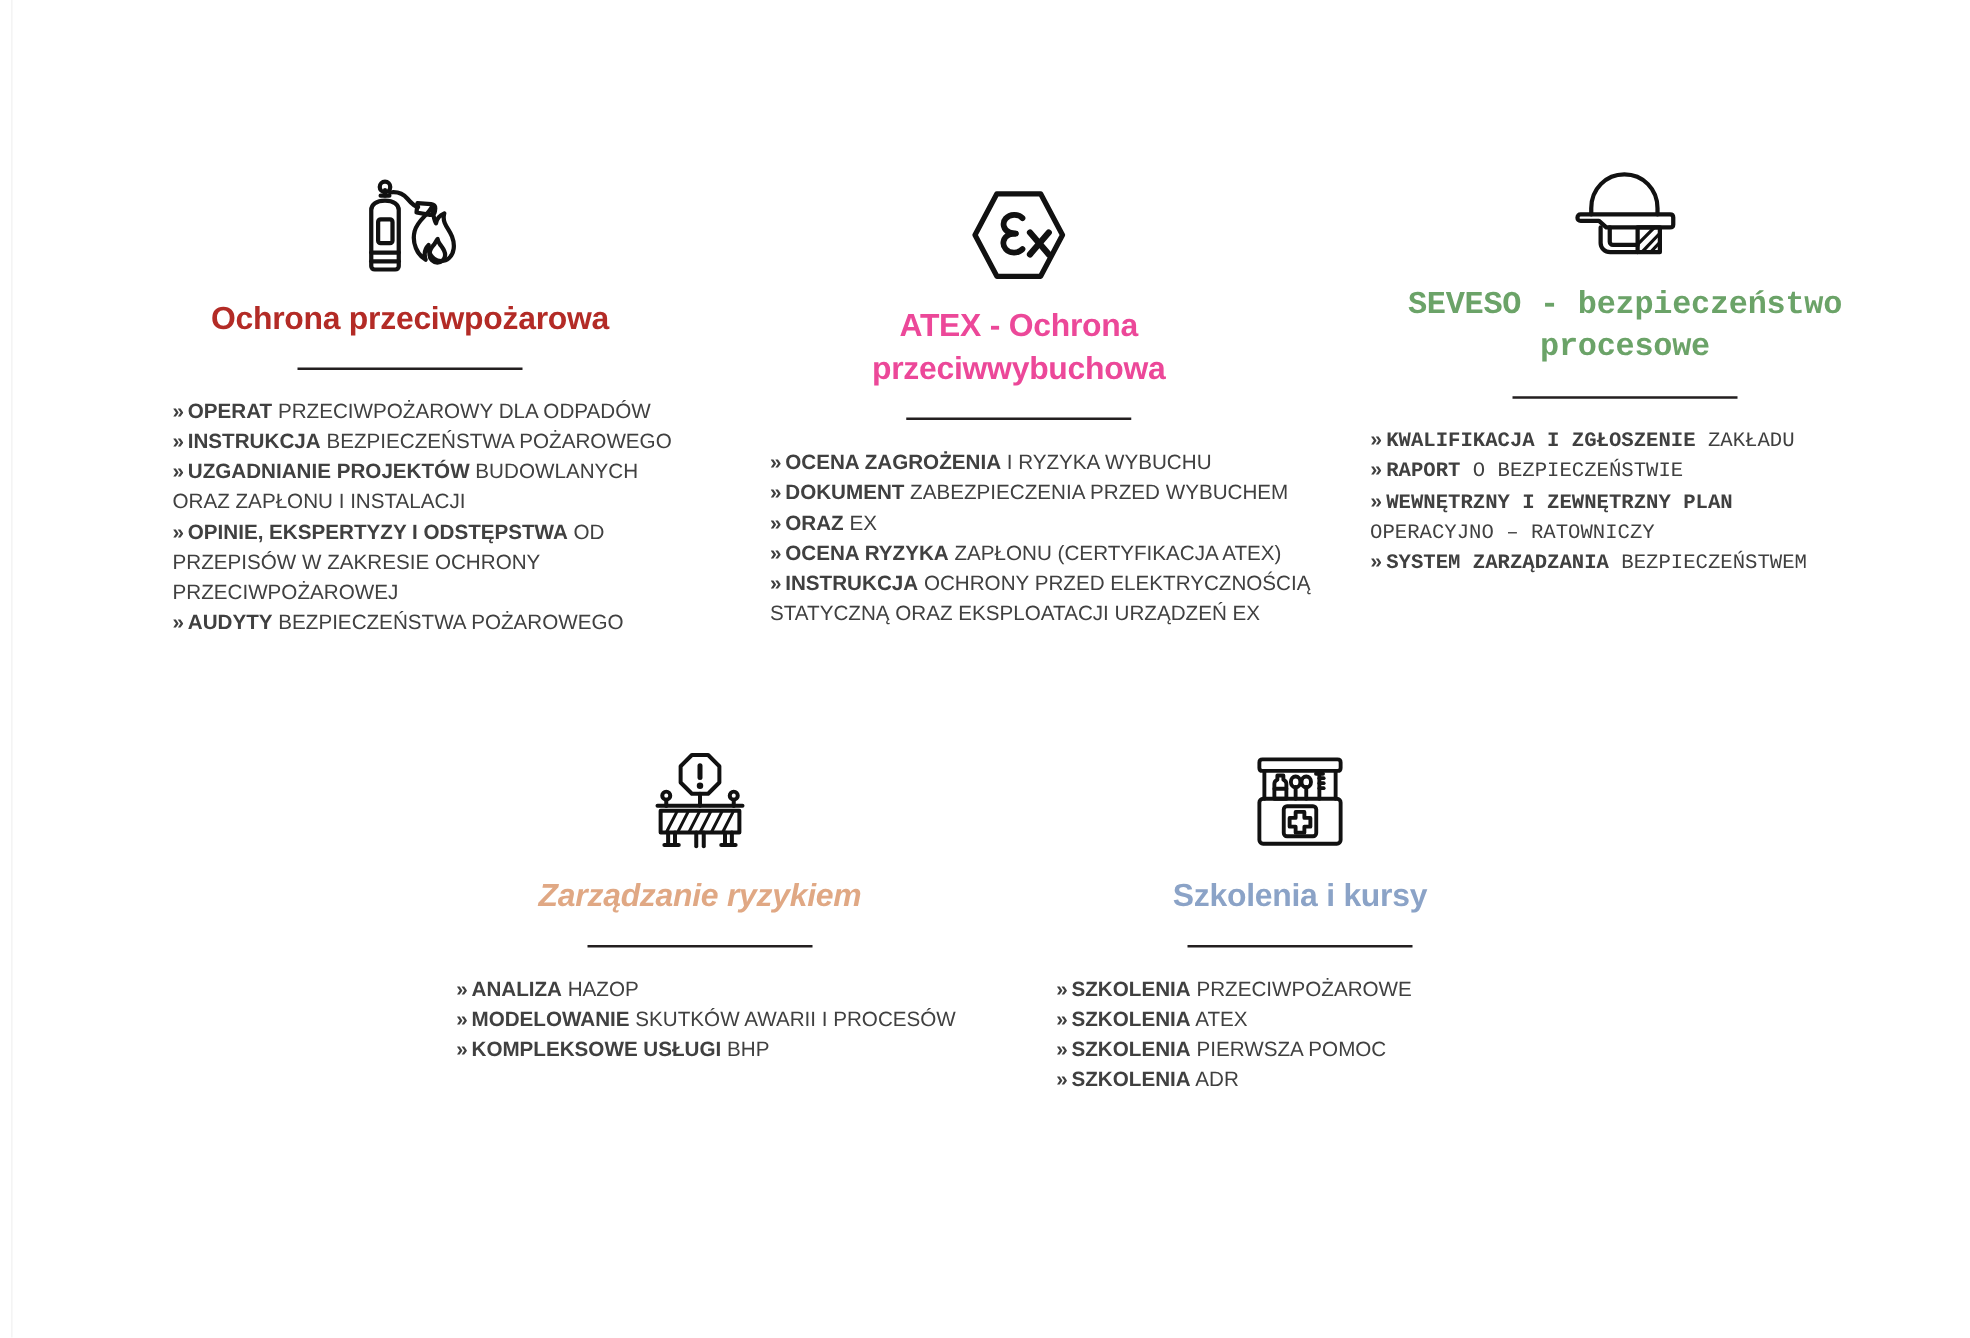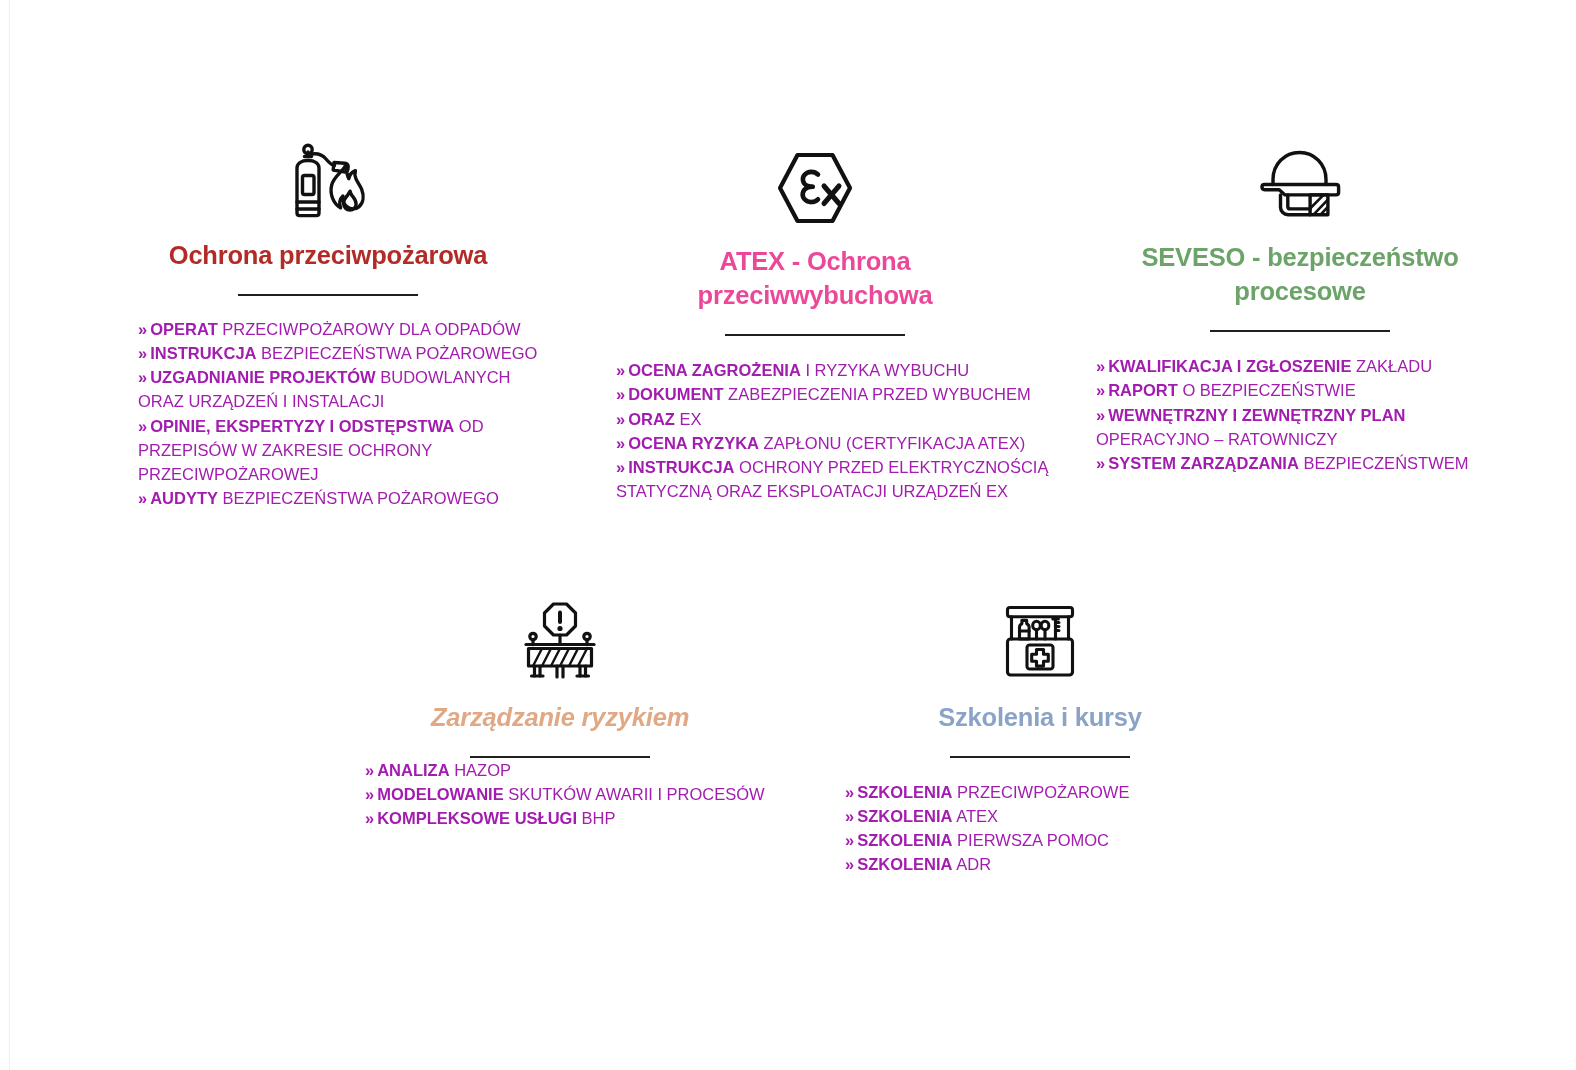--- a/index.html
+++ b/index.html
@@ -57,48 +57,48 @@
     border-top: 2px solid #231f20;
     margin: 0 auto;
   }
 
   .list {
     margin: 0;
     padding: 0;
     list-style: none;
     font-size: 16.5px;
     line-height: 1.47;
-    color: #a21caf;
+    color: #404040;
   }
   .list li {
     white-space: nowrap;
   }
   .list li .bold { font-weight: bold; }
   .chev {
     font-weight: bold;
     margin-right: 3px;
   }
   .cont { display: block; }
 
   
   #card-fire      { left: 118px;  top: 138px;  width: 420px; }
   #card-fire .divider   { width: 180px; margin-top: 20px; }
   #card-fire .list      { margin-top: 21px; }
 
   #card-atex      { left: 600px;  top: 144px;  width: 430px; }
   #card-atex .divider   { width: 180px; margin-top: 21px; }
   #card-atex .list      { margin-top: 22px; }
 
-  #card-seveso    { left: 1080px; top: 140px;  width: 440px; }
+  #card-seveso    { left: 1080px; top: 127px;  width: 440px; font-family: Liberation Mono, monospace; }
   #card-seveso .divider { width: 180px; margin-top: 21px; }
   #card-seveso .list    { margin-top: 22px; }
 
   #card-risk      { left: 345px;  top: 600px;  width: 430px; }
   #card-risk .divider   { width: 180px; margin-top: 20px; }
-  #card-risk .list      { }
+  #card-risk .list      { margin-top: 22px; }
 
   #card-training  { left: 825px;  top: 600px;  width: 430px; }
   #card-training .divider { width: 180px; margin-top: 20px; }
   #card-training .list    { margin-top: 22px; }
 
   
   #card-fire .list     { padding-left: 20px; }
   #card-atex .list     { padding-left: 16px; }
   #card-seveso .list   { padding-left: 16px; }
   #card-risk .list     { padding-left: 20px; }
@@ -138,21 +138,21 @@
                  c3.4 0 6.2 -2.7 6.2 -6.1 c0 -3.6 -2.3 -5.8 -4.3 -8.7
                  c-0.9 -1.3 -1.5 -2.6 -1.7 -4 c-0.9 1.3 -1.7 2.7 -2.5 4 z"></path>
       </svg>
     </div>
     <h2 class="card-title" style="color: rgb(179, 43, 38);">Ochrona przeciwpożarowa</h2>
     <div class="divider"></div>
     <ul class="list">
         <li><span class="chev">»</span><span class="bold">OPERAT</span><span> PRZECIWPOŻAROWY DLA ODPADÓW</span></li>
         <li><span class="chev">»</span><span class="bold">INSTRUKCJA</span><span> BEZPIECZEŃSTWA POŻAROWEGO</span></li>
         <li><span class="chev">»</span><span class="bold">UZGADNIANIE PROJEKTÓW</span><span> BUDOWLANYCH</span></li>
-        <li class="cont">ORAZ URZĄDZEŃ I INSTALACJI</li>
+        <li class="cont">ORAZ ZAPŁONU I INSTALACJI</li>
         <li><span class="chev">»</span><span class="bold">OPINIE, EKSPERTYZY I ODSTĘPSTWA</span><span> OD</span></li>
         <li class="cont">PRZEPISÓW W ZAKRESIE OCHRONY</li>
         <li class="cont">PRZECIWPOŻAROWEJ</li>
         <li><span class="chev">»</span><span class="bold">AUDYTY</span><span> BEZPIECZEŃSTWA POŻAROWEGO</span></li>
       </ul>
   </section>
 
   <section class="card" id="card-atex">
     <div class="icon-wrap">
       <svg width="84" height="76" viewBox="0 0 84 76" fill="none" stroke="#111111" stroke-width="4.2" stroke-linecap="round" stroke-linejoin="round">

